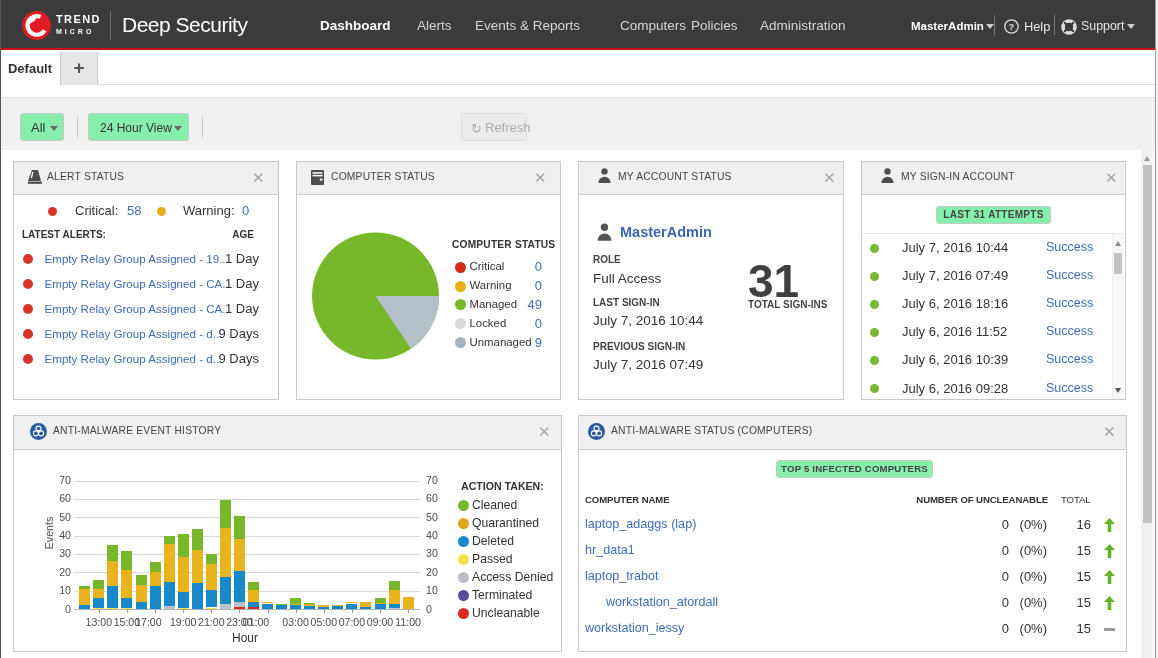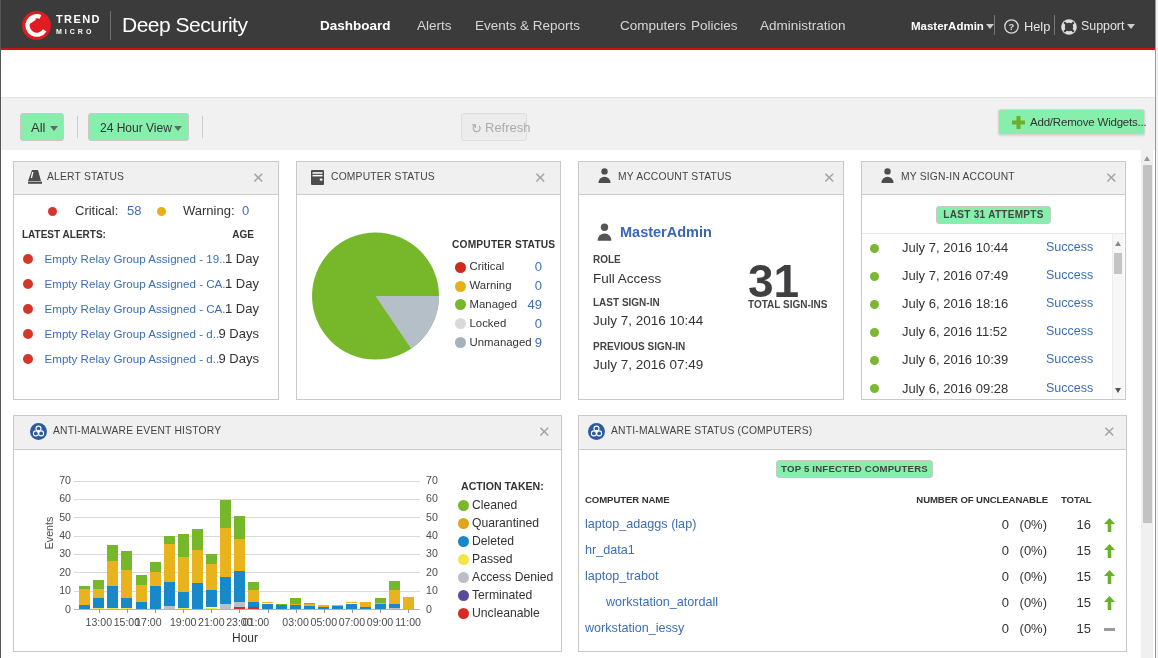--- a/index.html
+++ b/index.html
@@ -47,42 +47,41 @@
           <path d="M3.2 3.2 L6 6"></path>
           <path d="M12.8 3.2 L10 6"></path>
           <path d="M3.2 12.8 L6 10"></path>
           <path d="M12.8 12.8 L10 10"></path>
         </g>
       </svg>
   <div class="abs" style="left:1081px;top:19px;color:#e3e3e3;font-size:12.4px">Support</div>
   <div class="abs caret" style="left:1127px;top:24px;border-left:4px solid transparent;border-right:4px solid transparent;border-top:5px solid #ccc"></div>
 </div>
 
+<div class="abs" style="left:0;top:52px;width:1155px;height:45px;background:#fff">
+  <div class="abs" style="left:61px;top:32px;width:1094px;height:1px;background:#ddd"></div>
+  <div class="abs" style="left:0;top:0;width:61px;height:33px;border-right:1px solid #ccc;background:#fff;text-align:center;line-height:33px;font-size:13px;font-weight:bold;color:#333">Default</div>
+  <div class="abs" style="left:61px;top:0;width:37px;height:33px;border-right:1px solid #ccc;background:#e6e6e6;text-align:center;line-height:31px;font-size:19px;font-weight:bold;color:#555">+</div>
+</div>
 
 <div class="abs" style="left:0;top:97px;width:1155px;height:53px;background:#f1f1f1;border-top:1px solid #e3e3e3">
   <div class="btn" style="left:20px;top:15px;width:44px;height:28px">
         <span class="abs" style="left:10px;top:6px;font-size:13px;color:#333">All</span>
         <span class="abs" style="left:29px;top:12px;border-left:4px solid transparent;border-right:4px solid transparent;border-top:5px solid #666"></span>
       </div>
   <div class="abs" style="left:77px;top:18px;width:1px;height:22px;background:#ccc"></div>
   <div class="btn" style="left:88px;top:15px;width:101px;height:28px">
         <span class="abs" style="left:11px;top:7px;font-size:12px;color:#333">24 Hour View</span>
         <span class="abs" style="left:85px;top:12px;border-left:4px solid transparent;border-right:4px solid transparent;border-top:5px solid #666"></span>
       </div>
   <div class="abs" style="left:202px;top:18px;width:1px;height:22px;background:#ccc"></div>
   <div class="btn" style="left:461px;top:15px;width:66px;height:28px;background:#ececec;border-color:#ddd">
         <span class="abs" style="left:9px;top:7px;font-size:13px;color:#ababab">↻</span>
         <span class="abs" style="left:23px;top:6px;font-size:13px;color:#ababab">Refresh</span>
       </div>
-  <div class="btn" style="left:998px;top:11px;width:147px;height:26px;border-color:#d5d5d5;box-shadow:0 1px 2px rgba(0,0,0,.12)">
-    <svg class="abs" style="left:13px;top:6px" width="13" height="13" viewBox="0 0 13 13">
-          <path d="M4.5 0 h4 v4.5 h4.5 v4 h-4.5 v4.5 h-4 v-4.5 h-4.5 v-4 h4.5 Z" fill="#6fae29"></path>
-        </svg>
-    <span class="abs" style="left:31px;top:6px;font-size:11.5px;letter-spacing:-.2px;color:#333">Add/Remove Widgets...</span>
-  </div>
 </div>
 
 <div class="widget" style="left:13px;top:161px;width:266px;height:239px">
   <div class="whead"></div>
 </div>
 <svg class="abs" style="left:28px;top:169px" width="14" height="15" viewBox="0 0 14 15">
       <path d="M4 1 h6 l3 11 h-13 Z" fill="#4d4d4d"></path>
       <path d="M4.8 3 L3.4 9" stroke="#fff" stroke-width="1.3" fill="none"></path>
       <rect x="0" y="12.6" width="14" height="2.2" fill="#4d4d4d"></rect>
     </svg>
@@ -367,21 +366,21 @@
         <circle cx="5.9" cy="10.4" r="2.5"></circle>
         <circle cx="11.1" cy="10.4" r="2.5"></circle>
       </g>
       <circle cx="8.5" cy="8.3" r="1.5" fill="#fff"></circle>
     </svg>
 <div class="abs hdr" style="left:611px;top:425px">ANTI-MALWARE STATUS (COMPUTERS)</div>
 <div class="abs x" style="left:1103px;top:424px">✕</div>
 <div class="btn" style="left:776px;top:460px;width:157px;height:18px;text-align:center;line-height:16px;font-size:9.6px;font-weight:bold;color:#444;letter-spacing:.2px">TOP 5 INFECTED COMPUTERS</div>
 <div class="abs" style="left:585px;top:494px;font-size:9.6px;font-weight:bold;letter-spacing:-.1px;color:#333">COMPUTER NAME</div>
 <div class="abs" style="left:900px;top:494px;width:148px;text-align:right;font-size:9.6px;font-weight:bold;letter-spacing:-.1px;color:#333">NUMBER OF UNCLEANABLE</div>
-<div class="abs" style="left:1061px;top:494px;font-size:9.6px;font-weight:bold;letter-spacing:-.1px;color:#333">TOTAL</div>
+<div class="abs" style="left:1061px;top:494px;font-size:9.6px;font-weight:normal;letter-spacing:-.1px;color:#333">TOTAL</div>
 <div class="abs lnk" style="left:585px;top:517.0px;font-size:12.6px">laptop_adaggs (lap)</div>
 <div class="abs" style="left:969px;top:517.0px;width:40px;text-align:right;font-size:13px;color:#333">0</div>
 <div class="abs" style="left:1007px;top:517.0px;width:40px;text-align:right;font-size:13px;color:#333">(0%)</div>
 <div class="abs" style="left:1056px;top:517.0px;width:35px;text-align:right;font-size:13px;color:#333">16</div>
 <svg class="abs" style="left:1104px;top:518.0px" width="11" height="14" viewBox="0 0 11 14">
       <path d="M5.5 0 L11 6 L7.3 6 L7.3 14 L3.7 14 L3.7 6 L0 6 Z" fill="#68b22a"></path>
     </svg>
 <div class="abs lnk" style="left:585px;top:543.1px;font-size:12.6px">hr_data1</div>
 <div class="abs" style="left:969px;top:543.1px;width:40px;text-align:right;font-size:13px;color:#333">0</div>
 <div class="abs" style="left:1007px;top:543.1px;width:40px;text-align:right;font-size:13px;color:#333">(0%)</div>

